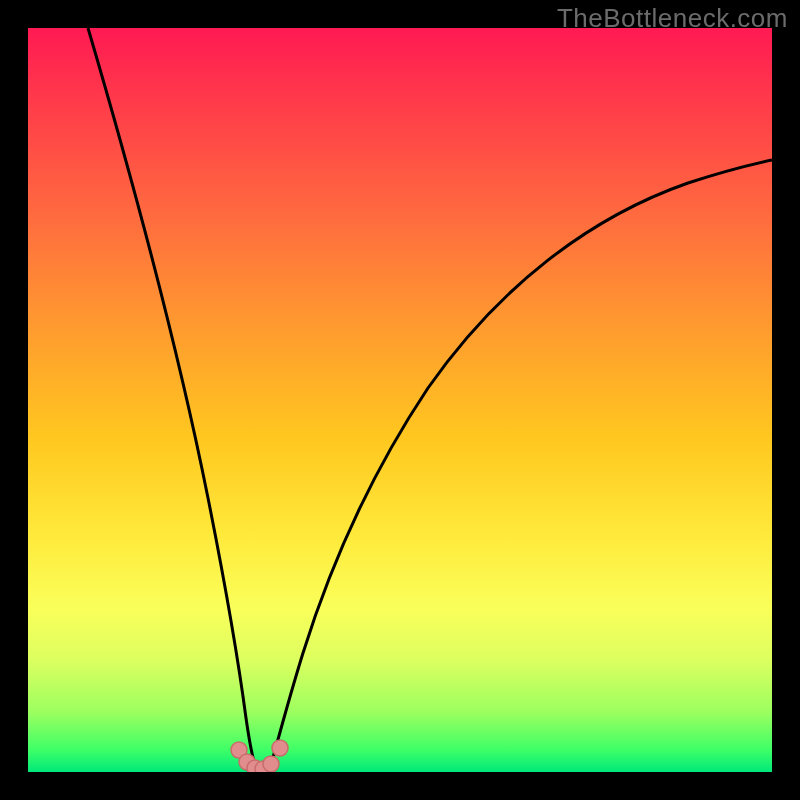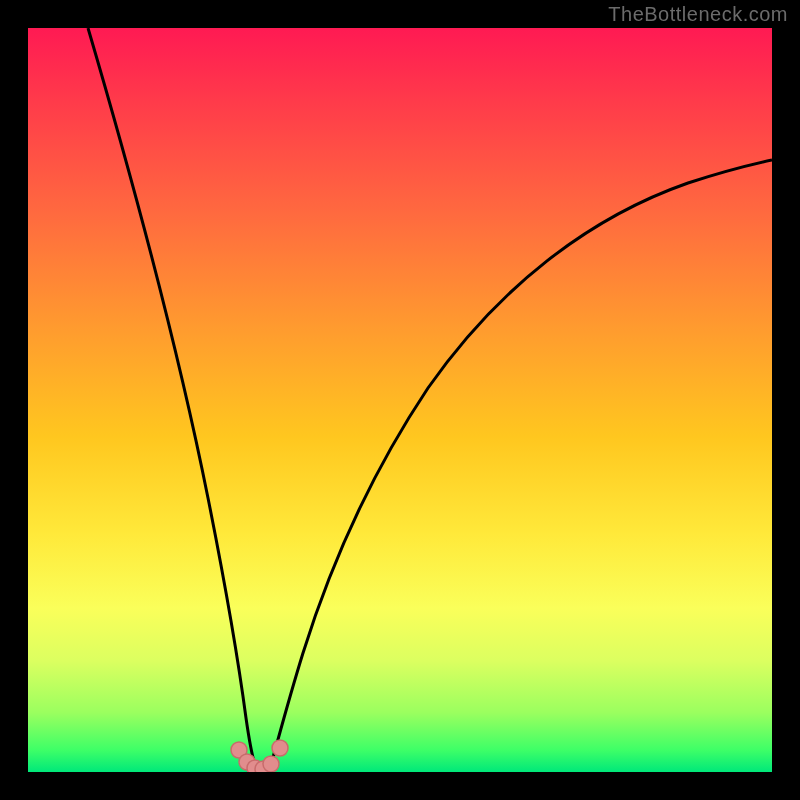--- a/index.html
+++ b/index.html
@@ -37,21 +37,21 @@
       #9bff5f 92%,
       #3fff67 97%,
       #00e87a 100%
     );
   }
   .watermark {
     position: absolute;
     top: 3px;
     right: 12px;
     color: #6b6b6b;
-    font-size: 20px;
+    font-size: 26px;
     letter-spacing: 0.5px;
     font-weight: 500;
   }
   svg.curve {
     position: absolute;
     top: 0;
     left: 0;
     width: 744px;
     height: 744px;
   }

